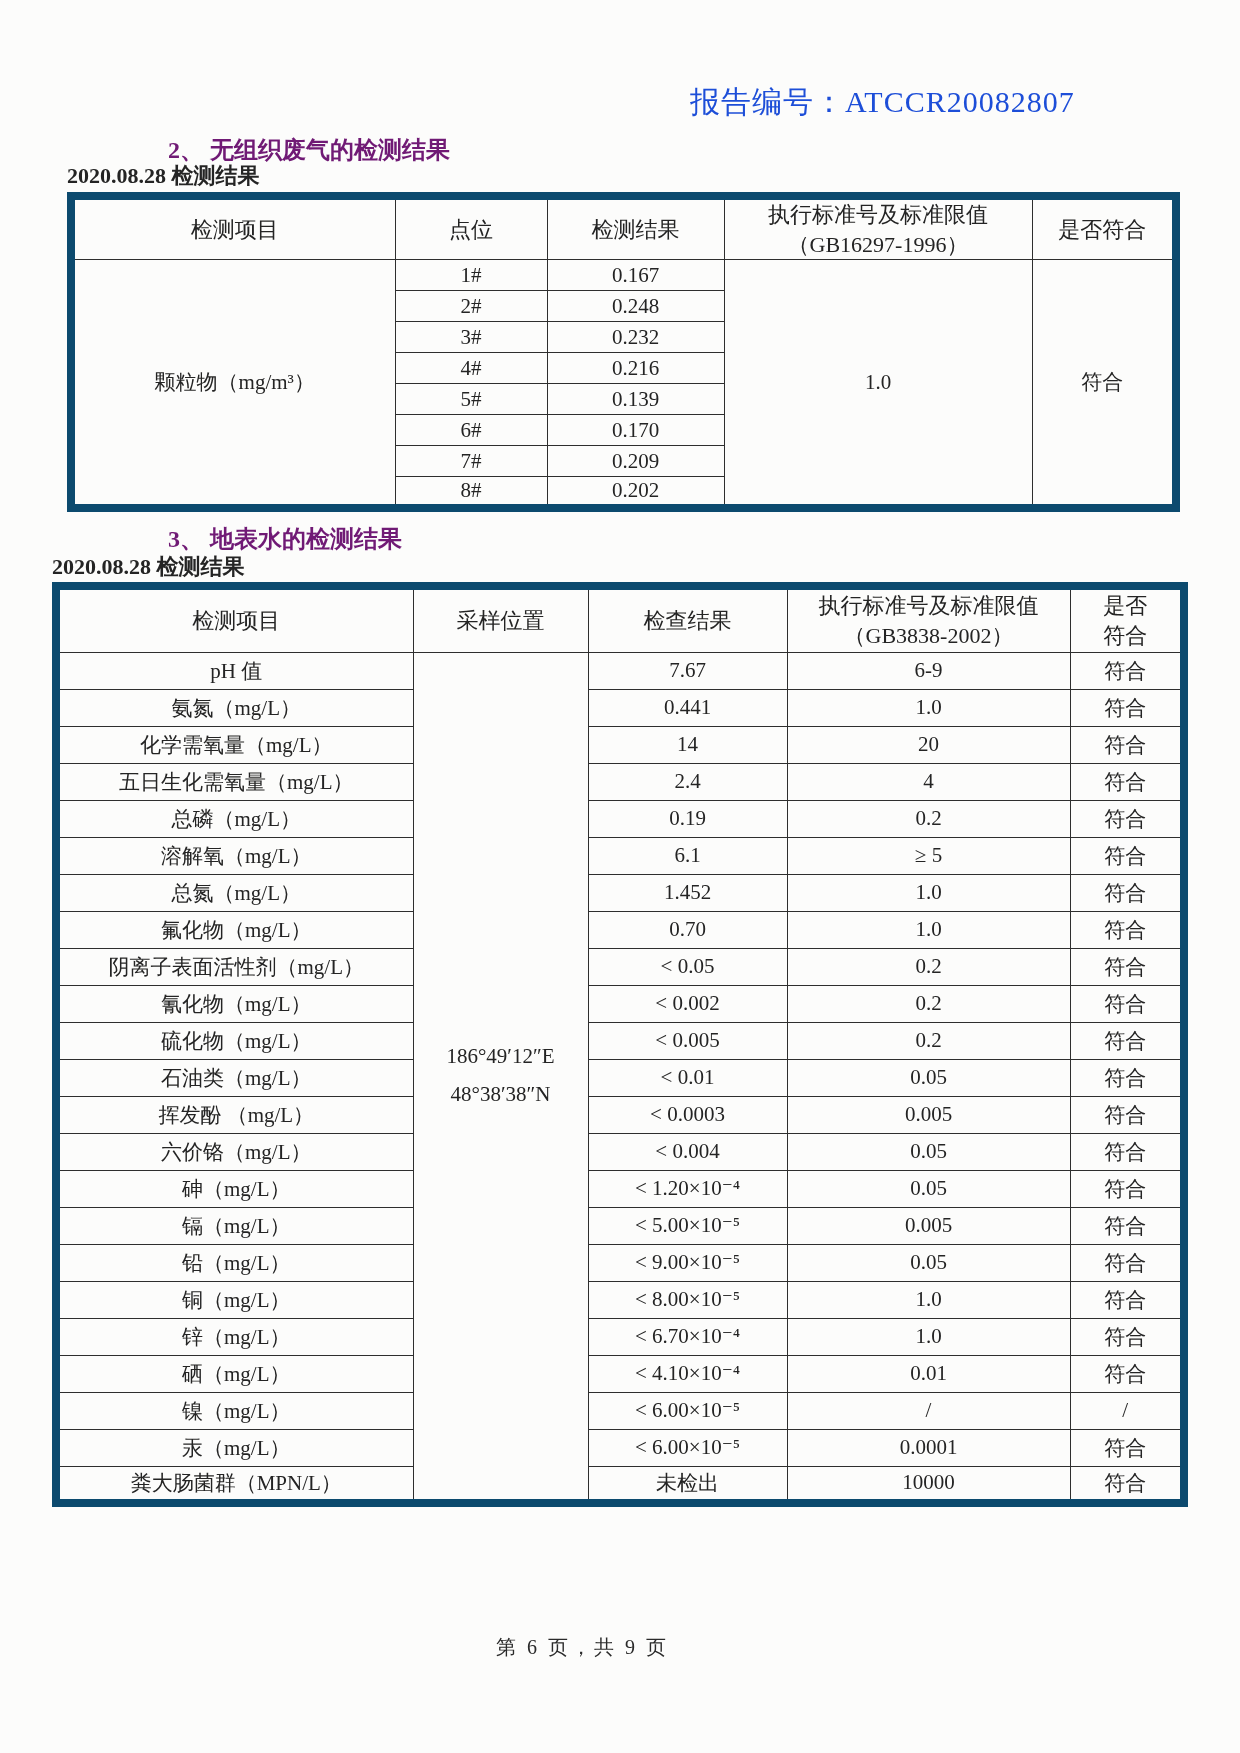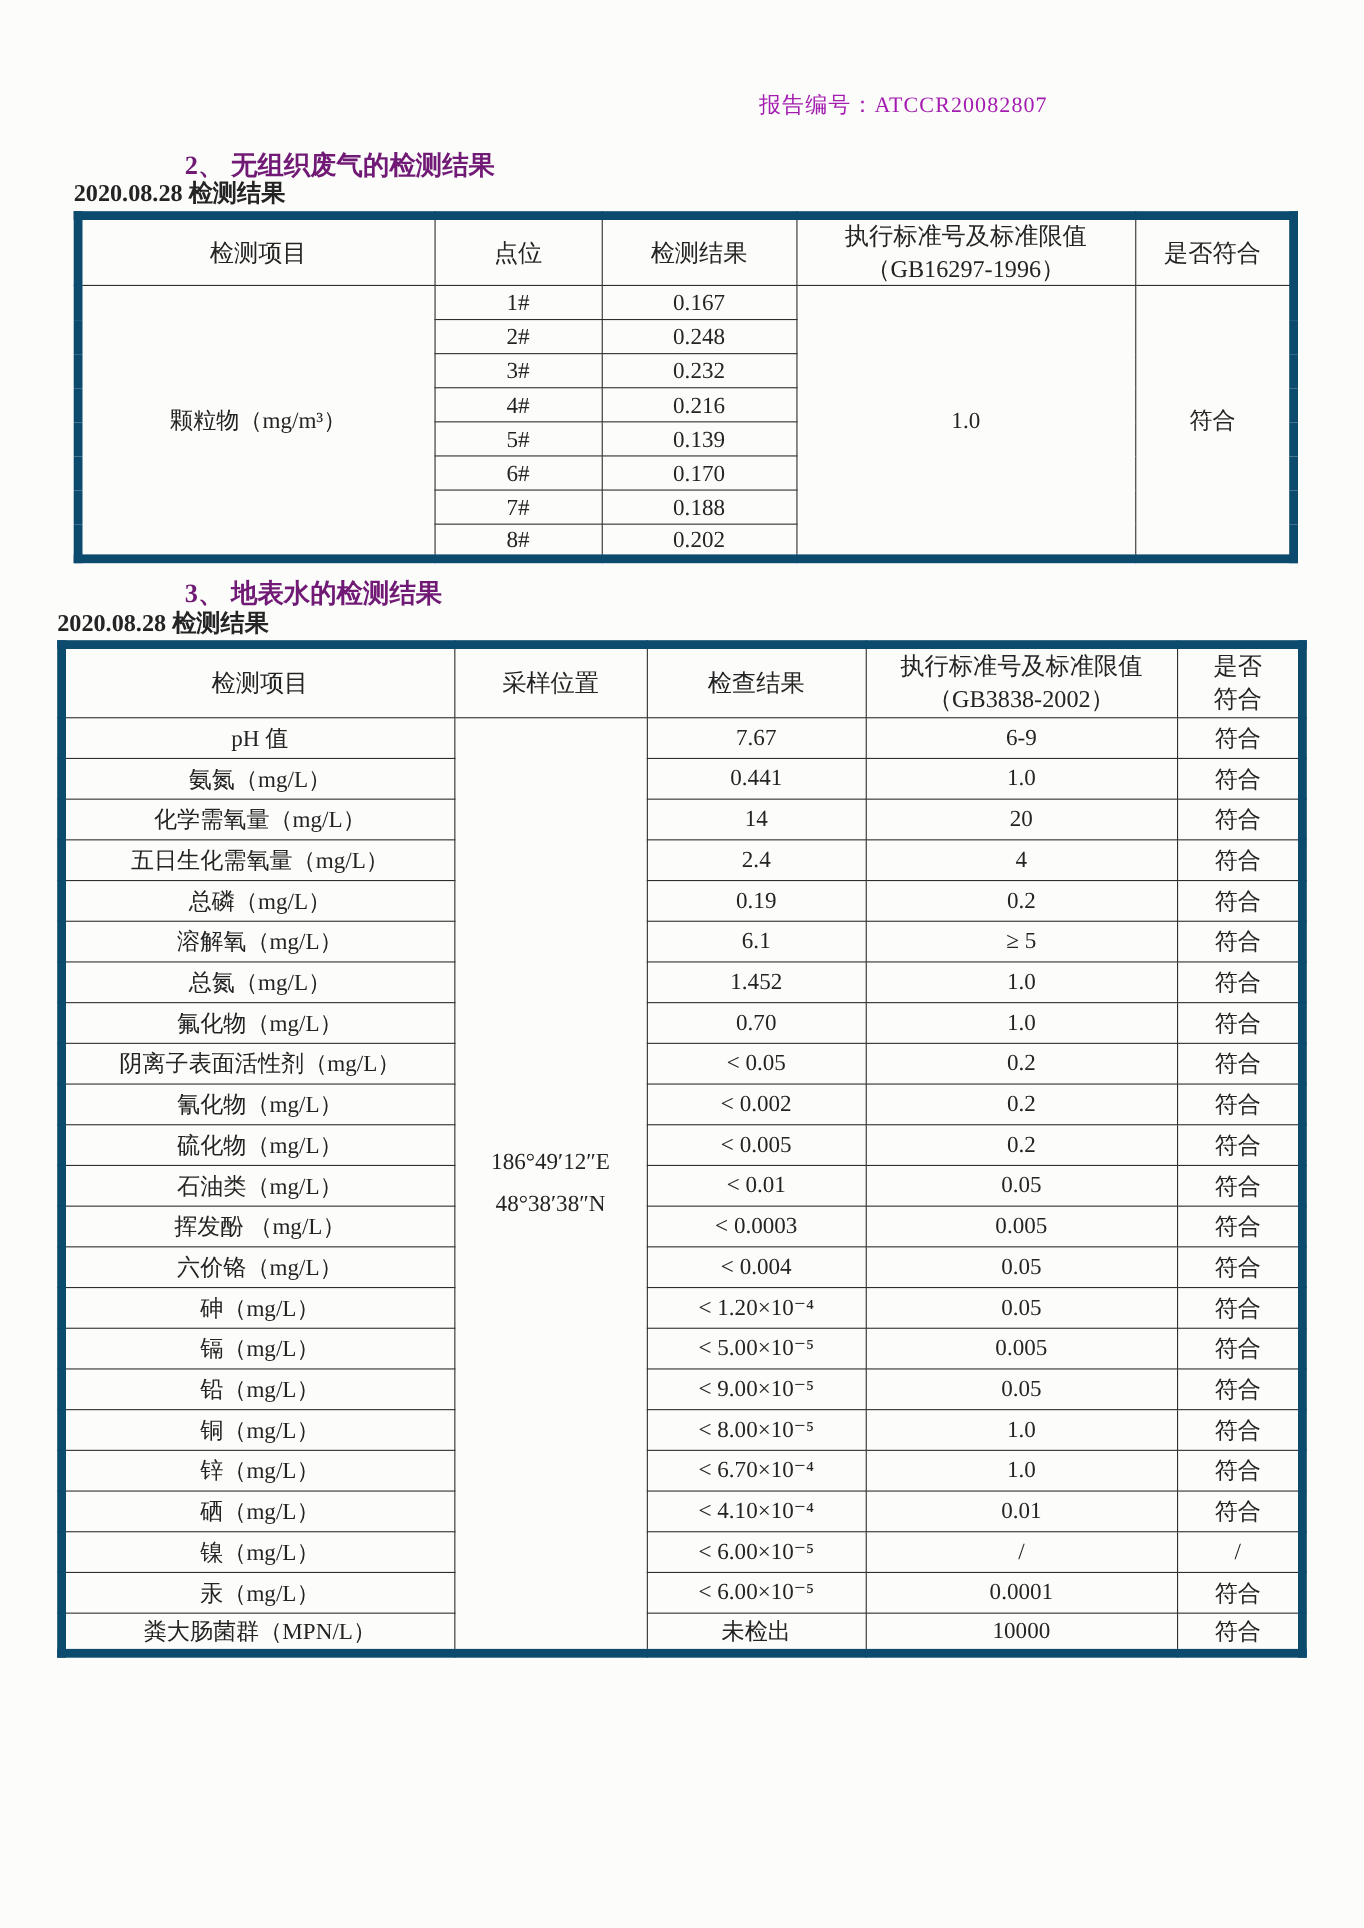--- a/index.html
+++ b/index.html
@@ -7,21 +7,21 @@
   .page {
     position:relative;
     width:1240px; height:1753px;
     background:#fcfcfb;
     color:#222222;
     font-family:"Liberation Serif","DejaVu Serif",serif;
     overflow:hidden;
   }
   .report-no {
     position:absolute; top:82px; left:690px;
-    font-size:20px; letter-spacing:1px; color:#a21caf;
+    font-size:30px; letter-spacing:1px; color:#1d4ed8;
   }
   .sec-title {
     position:absolute; left:168px;
     font-size:24px; font-weight:700; color:#701a75;
   }
   .sec-title.gas   { top:134px; }
   .sec-title.water { top:523px; }
   .caption {
     position:absolute; text-align:left;
     font-size:22px; font-weight:700; color:#242424;
@@ -129,21 +129,21 @@
         <tr>
 
           <td>6#</td>
           <td>0.170</td>
 
         </tr>
 
         <tr>
 
           <td>7#</td>
-          <td>0.188</td>
+          <td>0.209</td>
 
         </tr>
 
         <tr>
 
           <td>8#</td>
           <td>0.202</td>
 
         </tr>
       </tbody>
@@ -359,14 +359,15 @@
         <tr>
           <td class="item-cell">粪大肠菌群（MPN/L）</td>
 
           <td>未检出</td>
           <td>10000</td>
           <td>符合</td>
         </tr>
       </tbody>
   </table>
 
+  <div class="footer">第 6 页，共 9 页</div>
 
 </div>
 
 </body></html>

